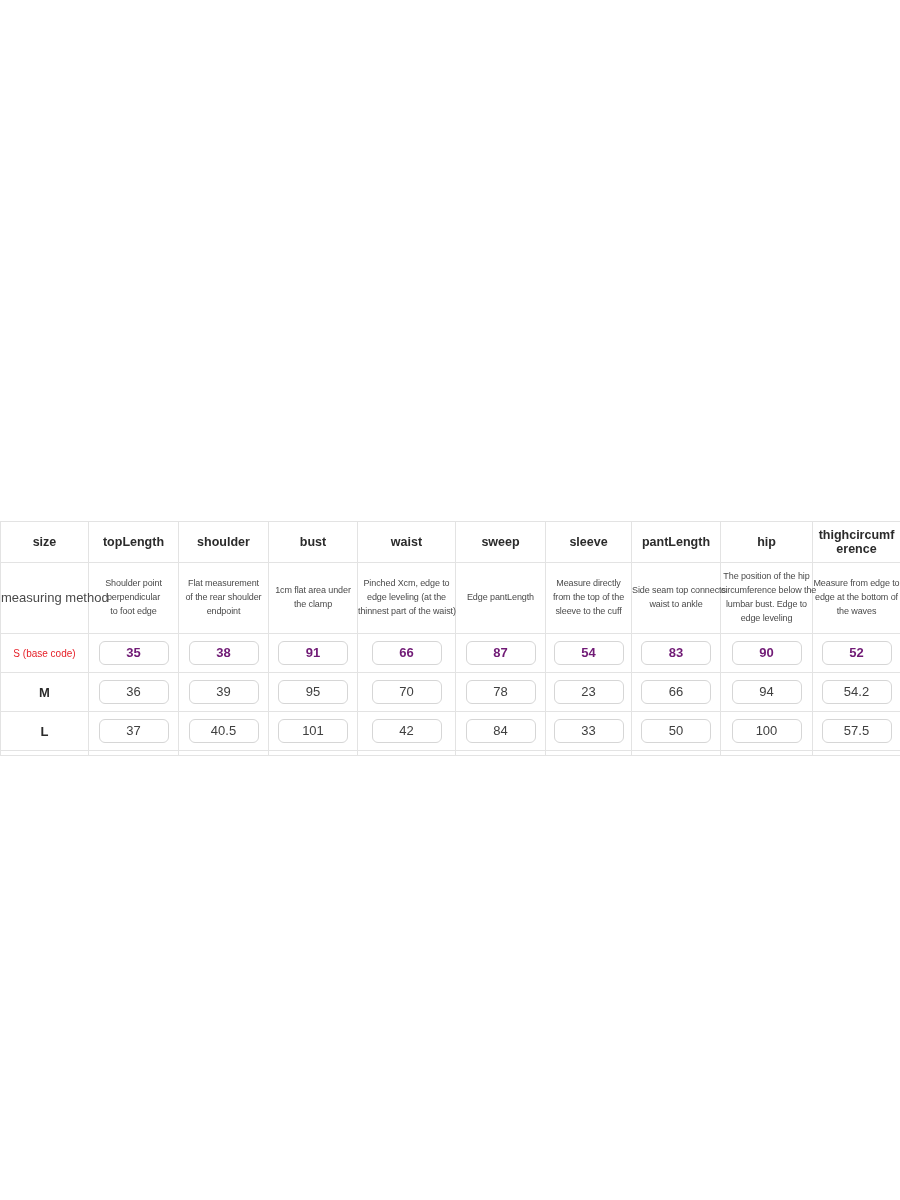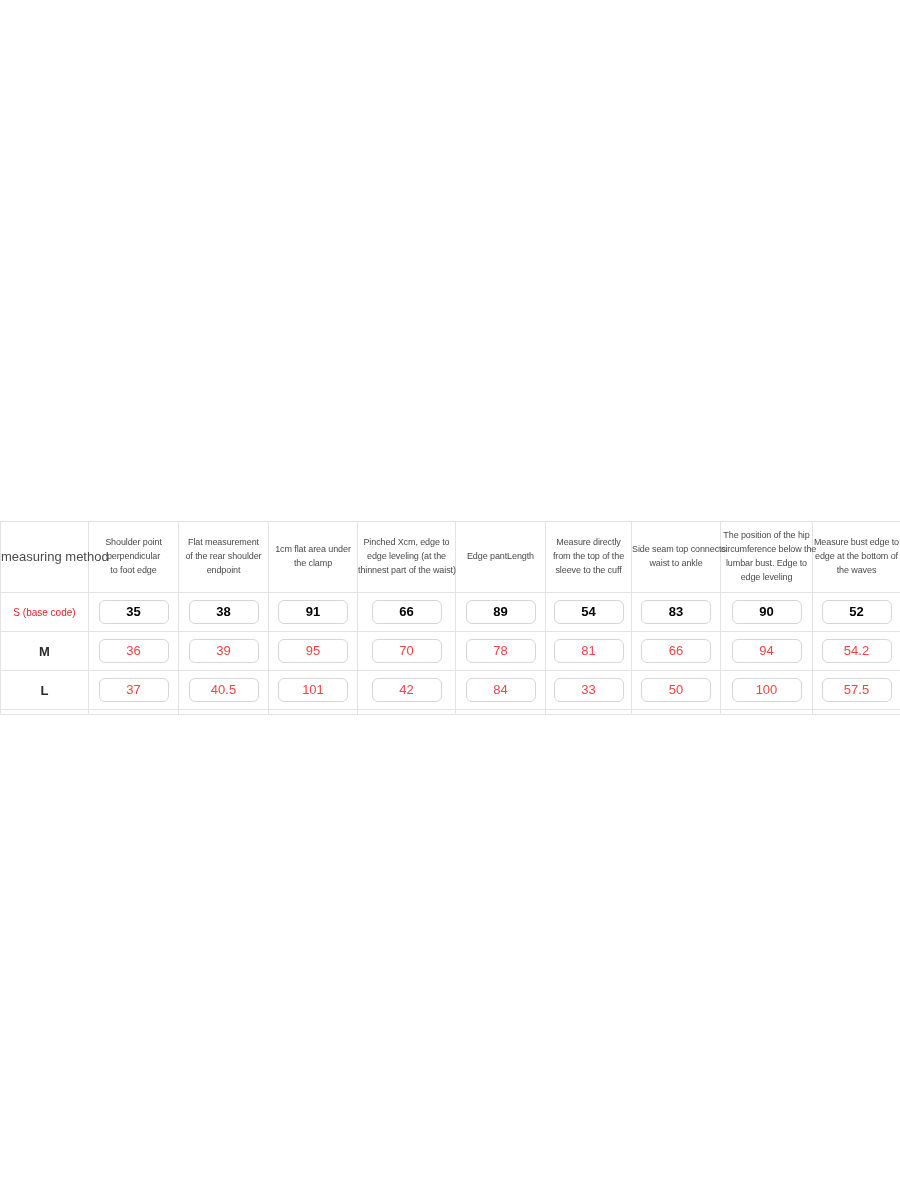--- a/index.html
+++ b/index.html
@@ -62,23 +62,23 @@
     font-weight: 400;
   }
   .chip {
     display: inline-block;
     width: 68px;
     line-height: 22px;
     border: 1px solid #d6d6d6;
     border-radius: 6px;
     background: #ffffff;
     font-size: 13px;
-    color: #ef4444;
+    color: #404040;
   }
-  tr.row-s .chip { color: #000000; font-weight: 700; }
+  tr.row-s .chip { color: #701a75; font-weight: 700; }
 
   
   tr.stub td { height: 4px; }
 </style>
 </head>
 <body>
 
 <div class="page">
 
   <table class="size-table">
@@ -88,20 +88,33 @@
         <col style="width:90px">
       <col style="width:89px">
         <col style="width:98px">
         <col style="width:90px">
       <col style="width:86px">
         <col style="width:89px">
         <col style="width:92px">
       <col style="width:88px">
     </colgroup>
     <tbody>
+      <tr class="hdr">
+        <th>size</th>
+        <th>topLength</th>
+        <th>shoulder</th>
+        <th>bust</th>
+        <th>waist</th>
+        <th>sweep</th>
+        <th>sleeve</th>
+        <th>pantLength</th>
+        <th>hip</th>
+        <th>thighcircumf
+erence</th>
+      </tr>
 
       <tr class="method">
         <td class="first">measuring method</td>
         <td>Shoulder point
 perpendicular
 to foot edge</td>
         <td>Flat measurement
 of the rear shoulder
 endpoint</td>
         <td>1cm flat area under
@@ -112,46 +125,46 @@
         <td>Edge pantLength</td>
         <td>Measure directly
 from the top of the
 sleeve to the cuff</td>
         <td>Side seam top connects
 waist to ankle</td>
         <td>The position of the hip
 circumference below the
 lumbar bust. Edge to
 edge leveling</td>
-        <td>Measure bust edge to
+        <td>Measure from edge to
 edge at the bottom of
 the waves</td>
       </tr>
 
       <tr class="datarow row-s">
         <td class="size-label-cell">S (base code)</td>
         <td><span class="chip">35</span></td>
         <td><span class="chip">38</span></td>
         <td><span class="chip">91</span></td>
         <td><span class="chip">66</span></td>
-        <td><span class="chip">89</span></td>
+        <td><span class="chip">87</span></td>
         <td><span class="chip">54</span></td>
         <td><span class="chip">83</span></td>
         <td><span class="chip">90</span></td>
         <td><span class="chip">52</span></td>
       </tr>
 
       <tr class="datarow row-m">
         <td class="size-label-cell">M</td>
         <td><span class="chip">36</span></td>
         <td><span class="chip">39</span></td>
         <td><span class="chip">95</span></td>
         <td><span class="chip">70</span></td>
         <td><span class="chip">78</span></td>
-        <td><span class="chip">81</span></td>
+        <td><span class="chip">23</span></td>
         <td><span class="chip">66</span></td>
         <td><span class="chip">94</span></td>
         <td><span class="chip">54.2</span></td>
       </tr>
 
       <tr class="datarow row-l">
         <td class="size-label-cell">L</td>
         <td><span class="chip">37</span></td>
         <td><span class="chip">40.5</span></td>
         <td><span class="chip">101</span></td>

